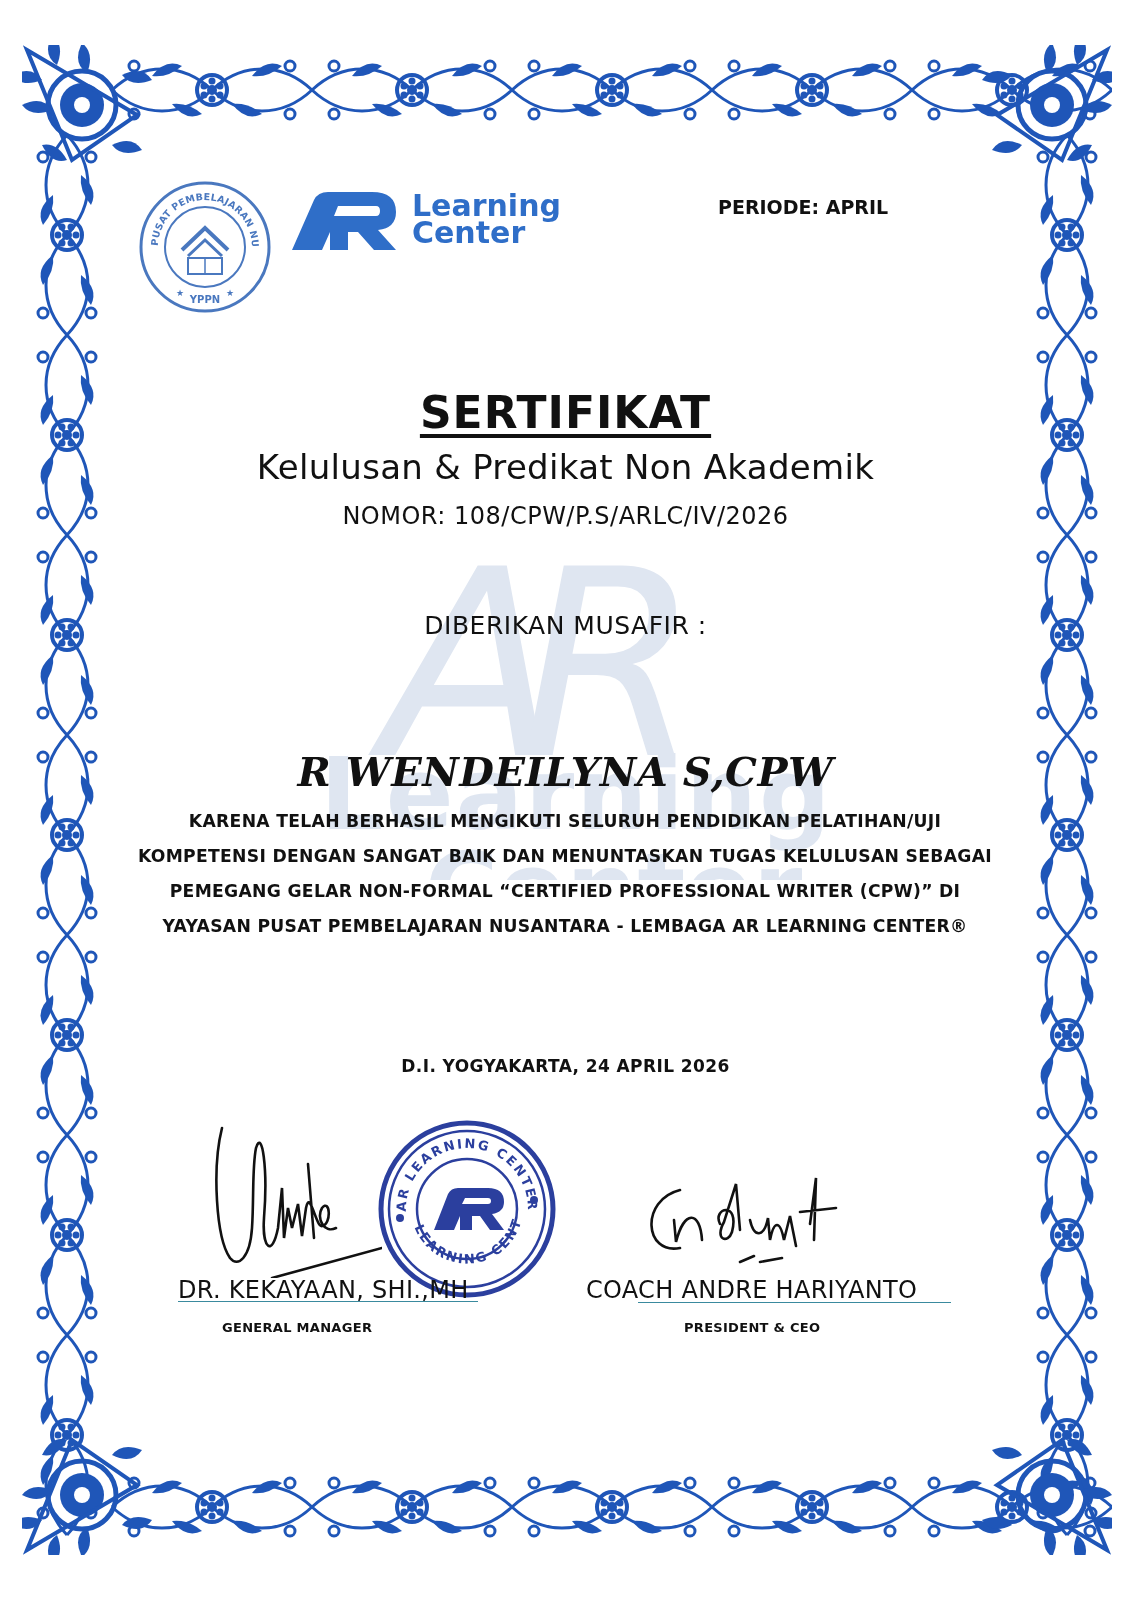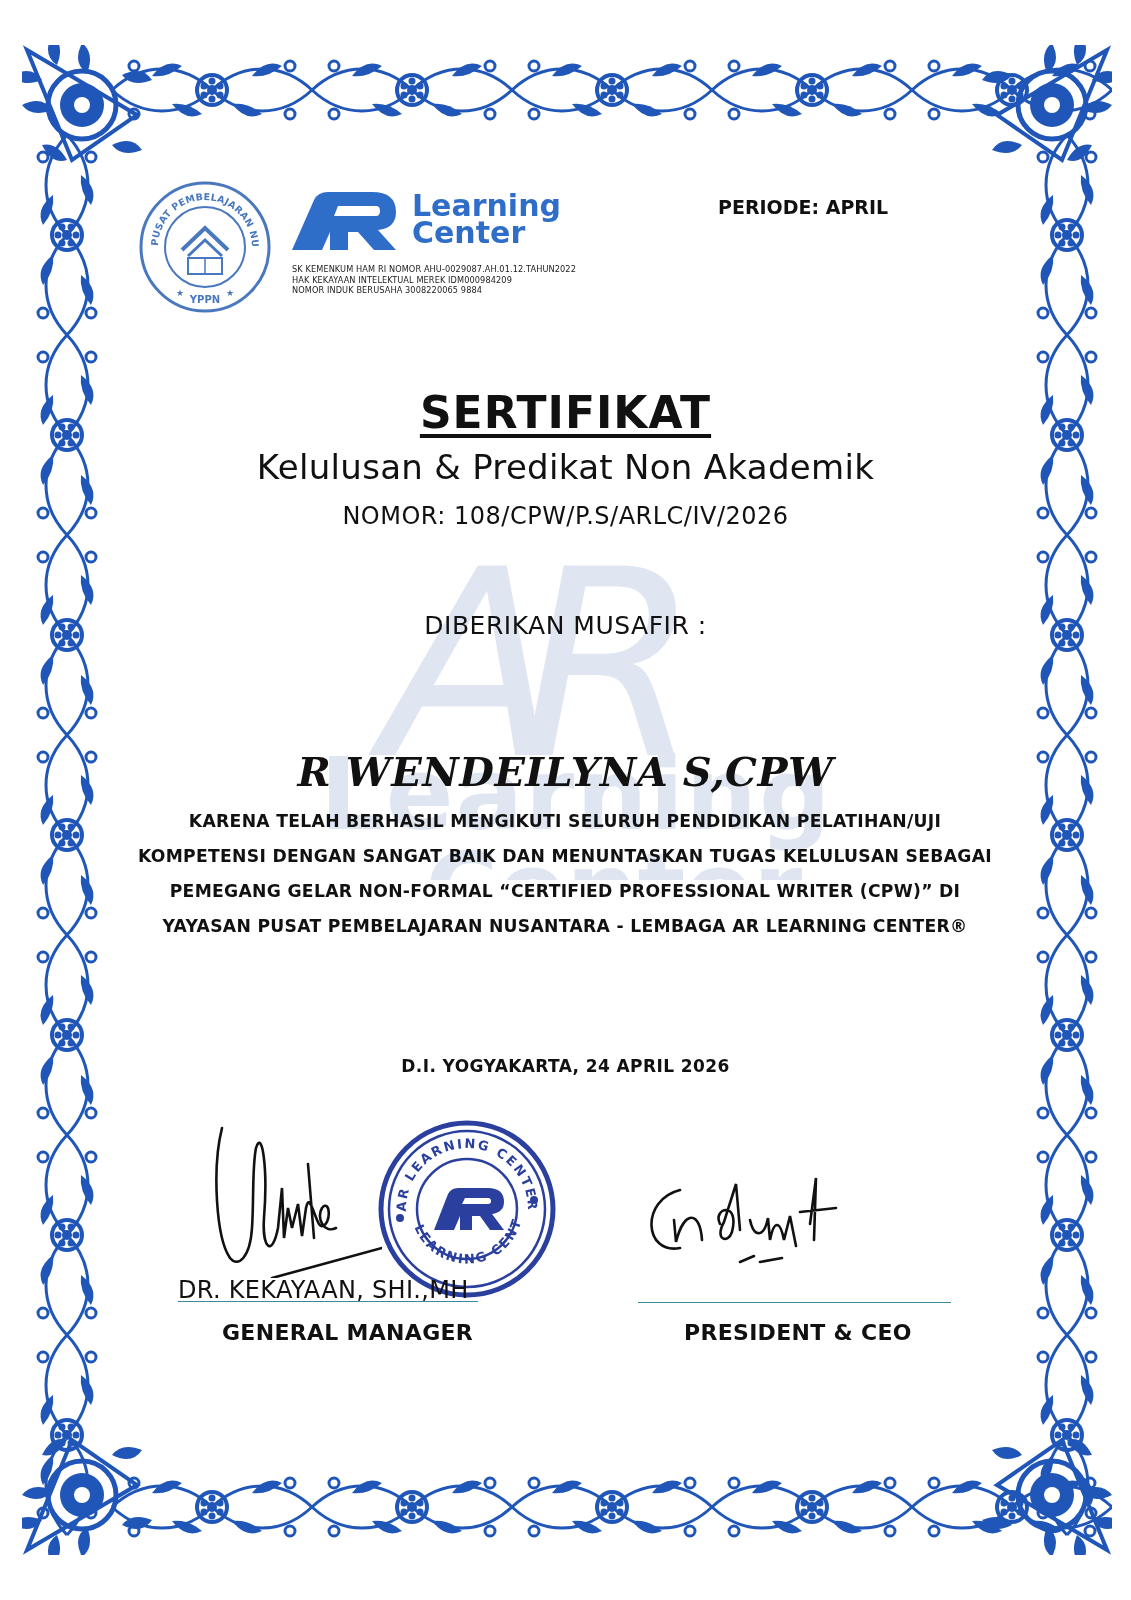--- a/index.html
+++ b/index.html
@@ -38,21 +38,21 @@
   
   .sig1 { position: absolute; left: 212px; top: 1108px; width: 170px; height: 170px; }
   .sig2 { position: absolute; left: 640px; top: 1160px; width: 250px; height: 110px; }
   .stamp { position: absolute; left: 376px; top: 1118px; width: 182px; height: 182px; }
   .sig-line1 { position: absolute; left: 178px; top: 1301px; width: 300px; height: 1px; background: #3a8a9e; }
   .sig-line2 { position: absolute; left: 638px; top: 1302px; width: 313px; height: 1px; background: #3a8a9e; }
 
   .signer-name { position: absolute; top: 1276px; font-family: "DejaVu Sans", sans-serif; font-size: 24px; color: #111; letter-spacing: 0.3px; }
   .signer1-name { left: 178px; }
   .signer2-name { left: 586px; }
-  .signer-role { position: absolute; top: 1320px; font-family: "DejaVu Sans", sans-serif; font-weight: bold; font-size: 22px; letter-spacing: 0.3px; }
+  .signer-role { position: absolute; top: 1320px; font-family: "DejaVu Sans", sans-serif; font-weight: bold; font-size: 13px; letter-spacing: 0.3px; }
   .signer1-role { left: 222px; }
   .signer2-role { left: 684px; }
 </style>
 </head>
 <body>
 
 <div class="page">
 
   <div class="border-band">
     <svg viewBox="0 0 1090 1510" xmlns="http://www.w3.org/2000/svg">
@@ -167,25 +167,20 @@
   <div class="ar-logo">
     <svg viewBox="0 0 108 58" width="108" height="58">
       <path d="M0 58 L 22 8 Q 26 0 36 0 L 80 0 Q 104 0 104 20 Q 104 36 86 38 L 104 58 L 82 58 L 66 40 L 56 40 L 56 58 L 38 58 L 38 40 L 30 58 Z M 42 24 L 84 24 Q 88 24 88 19 Q 88 14 84 14 L 46 14 Z" fill="#2f6ec8" fill-rule="evenodd"></path>
     </svg>
   </div>
   <div class="lc-text">
     <div>Learning</div>
     <div>Center</div>
   </div>
 
-  <div class="legal">
-    <div>SK KEMENKUM HAM RI NOMOR AHU-0029087.AH.01.12.TAHUN2022</div>
-    <div>HAK KEKAYAAN INTELEKTUAL MEREK IDM000984209</div>
-    <div>NOMOR INDUK BERUSAHA 3008220065 9884</div>
-  </div>
 
   <div class="periode">PERIODE: APRIL</div>
 
   <div class="center-col title"><span>SERTIFIKAT</span></div>
   <div class="center-col subtitle">Kelulusan &amp; Predikat Non Akademik</div>
   <div class="center-col nomor">NOMOR: 108/CPW/P.S/ARLC/IV/2026</div>
   <div class="center-col given">DIBERIKAN MUSAFIR :</div>
   <div class="center-col recipient">R WENDEILYNA S,CPW</div>
   <div class="center-col body-text">KARENA TELAH BERHASIL MENGIKUTI SELURUH PENDIDIKAN PELATIHAN/UJI KOMPETENSI DENGAN SANGAT BAIK DAN MENUNTASKAN TUGAS KELULUSAN SEBAGAI PEMEGANG GELAR NON-FORMAL “CERTIFIED PROFESSIONAL WRITER (CPW)” DI YAYASAN PUSAT PEMBELAJARAN NUSANTARA - LEMBAGA AR LEARNING CENTER®</div>
   <div class="center-col place-date">D.I. YOGYAKARTA, 24 APRIL 2026</div>
@@ -220,16 +215,17 @@
   <div class="sig2">
     <svg viewBox="0 0 250 110" width="250" height="110">
       <path d="M 40 30 C 0 40, 4 95, 40 88 M 34 60 L 36 82 C 44 50, 60 50, 62 80 M 80 64 C 72 48, 100 40, 92 72 C 88 84, 74 80, 84 62 L 96 24 L 100 70 M 110 60 C 114 78, 124 78, 128 58 L 130 80 C 134 60, 140 60, 144 80 L 150 56 L 156 86 M 170 64 L 176 18 L 174 80 M 160 52 L 196 48 M 100 102 L 114 96 M 120 102 L 142 98" fill="none" stroke="#111" stroke-width="2.6" stroke-linecap="round"></path>
     </svg>
   </div>
 
   <div class="sig-line1"></div>
   <div class="sig-line2"></div>
 
   <div class="signer-name signer1-name">DR. KEKAYAAN, SHI.,MH</div>
+  <div class="signer-name signer2-name">COACH ANDRE HARIYANTO</div>
   <div class="signer-role signer1-role">GENERAL MANAGER</div>
   <div class="signer-role signer2-role">PRESIDENT &amp; CEO</div>
 
 </div>
 
 </body></html>

